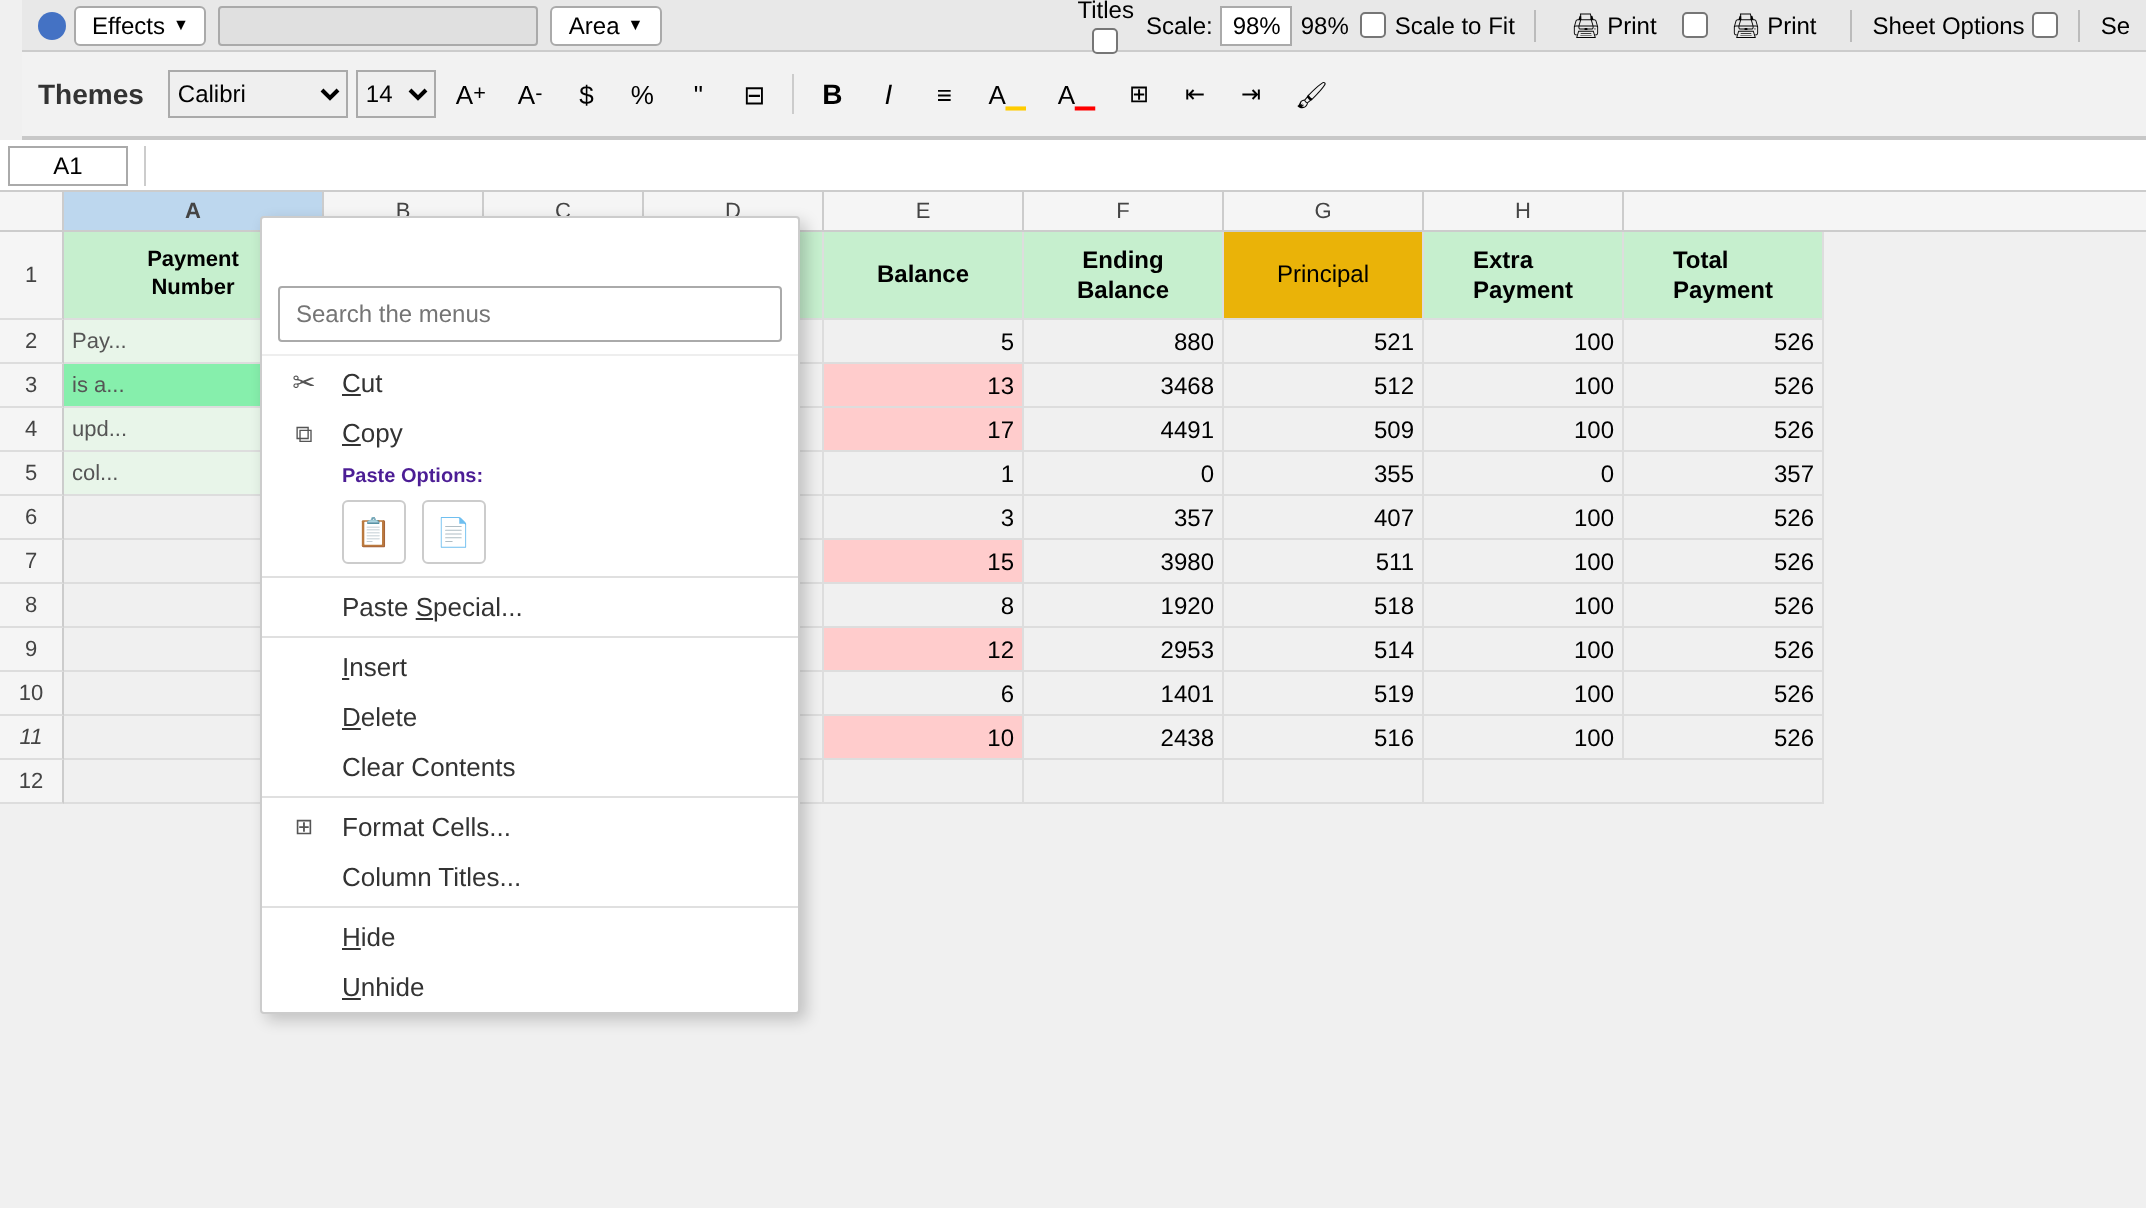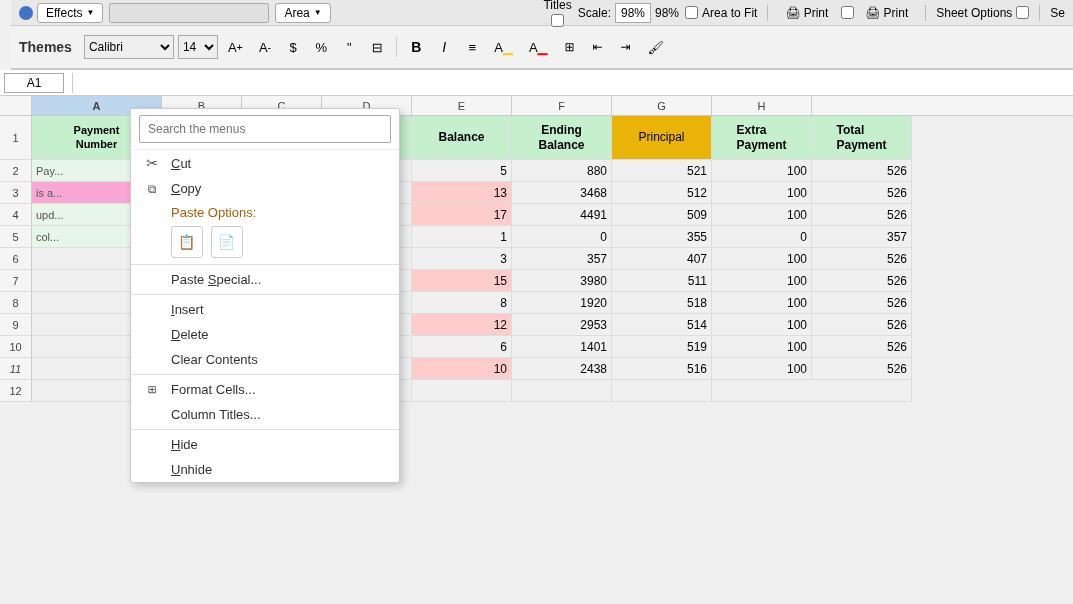--- a/index.html
+++ b/index.html
@@ -45,29 +45,29 @@
     .cell { border-right: 1px solid #ddd; border-bottom: 1px solid #ddd; padding: 0 4px; display: flex; align-items: center; height: 22px; font-size: 12px; flex-shrink: 0; overflow: hidden; white-space: nowrap; }
     .cell-right { justify-content: flex-end; }
     .cell-header { font-weight: bold; text-align: center; background: #d9e8d9; justify-content: center; }
     .row { display: flex; }
 
     .cell-pink { background: #ffcccc; }
 
     
     .context-menu { position: absolute; left: 130px; top: 108px; width: 270px; background: #fff; border: 1px solid #ccc; box-shadow: 3px 3px 8px rgba(0,0,0,0.2); z-index: 100; border-radius: 2px; }
     .menu-search { padding: 6px 8px; border-bottom: 1px solid #eee; }
-    .menu-search input { width: 100%; height: 28px; border: 1px solid #aaa; border-radius: 2px; padding: 0 8px; font-size: 12px; }
+    .menu-search input { width: 100%; height: 28px; border: 1px solid #aaa; border-radius: 2px; padding: 0 8px; font-size: 12px; margin-top: 28px; }
     .menu-item { display: flex; align-items: center; padding: 5px 12px; cursor: pointer; font-size: 13px; gap: 10px; color: #333; }
     .menu-separator { height: 1px; background: #e0e0e0; margin: 2px 0; }
     .menu-icon { width: 18px; display: flex; align-items: center; justify-content: center; color: #555; font-size: 14px; flex-shrink: 0; }
     .menu-label { flex: 1; }
     .menu-label u { text-decoration: underline; }
     .paste-icons { display: flex; gap: 8px; padding: 4px 12px 4px 40px; }
     .paste-icon-btn { width: 32px; height: 32px; border: 1px solid #ccc; border-radius: 3px; display: flex; align-items: center; justify-content: center; cursor: pointer; font-size: 16px; }
-    .paste-options-label { padding: 4px 12px 2px 40px; font-weight: normal; font-size: 13px; color: #a16207; }
+    .paste-options-label { padding: 4px 12px 2px 40px; font-weight: bold; font-size: 10px; color: #4c1d95; }
 
     
     .ribbon-titles { display: flex; flex-direction: column; align-items: center; }
 
     .scale-section { display: flex; align-items: center; gap: 4px; font-size: 12px; }
     .checkbox-area { display: flex; align-items: center; gap: 4px; font-size: 12px; }
 
     .full-ribbon { background: #f2f2f2; border-bottom: 2px solid #c8c8c8; margin-left: 11px; }
     .ribbon-top { background: #e8e8e8; padding: 2px 8px; display: flex; align-items: center; gap: 6px; height: 26px; border-bottom: 1px solid #ccc; }
     .ribbon-main { display: flex; align-items: center; padding: 3px 8px; gap: 4px; height: 42px; }
@@ -101,21 +101,21 @@
       <span style="font-size:12px;">Titles</span>
       <input type="checkbox" style="margin-top: 2px;">
     </div>
     <div class="scale-section">
       <span>Scale:</span>
       <input type="text" value="98%" style="width: 36px; height: 20px; font-size: 12px; border: 1px solid rgb(170, 170, 170); text-align: center;">
       <span>98%</span>
     </div>
     <div class="checkbox-area">
       <input type="checkbox" style="">
-      <span>Area to Fit</span>
+      <span>Scale to Fit</span>
     </div>
     <div class="separator-v"></div>
     <button class="print-btn ribbon-btn">
       <span>🖨</span>
       <span>Print</span>
     </button>
     <div class="checkbox-area">
       <input type="checkbox" style="">
       <button class="print-btn ribbon-btn">
         <span>🖨</span>
@@ -202,21 +202,21 @@
         <div class="cell col-d"></div>
         <div class="cell col-e cell-right">5</div>
         <div class="cell col-f cell-right">880</div>
         <div class="cell col-g cell-right">521</div>
         <div class="cell" style="width:100px;border-right:1px solid #ddd;border-bottom:1px solid #ddd;display:flex;align-items:center;justify-content:flex-end;padding:0 4px;font-size:12px;">100</div>
         <div class="cell" style="width:100px;border-right:1px solid #ddd;border-bottom:1px solid #ddd;display:flex;align-items:center;justify-content:flex-end;padding:0 4px;font-size:12px;">526</div>
       </div>
 
       <div class="row">
         <div class="cell" style="width:32px;background:#f5f5f5;border-right:1px solid #ccc;justify-content:center;font-size:11px;color:#444;">3</div>
-        <div class="cell col-a" style="background:#f9a8d4;font-size:11px;color:#555;">is a...</div>
+        <div class="cell col-a" style="background:#86efac;font-size:11px;color:#555;">is a...</div>
         <div class="cell col-b"></div>
         <div class="cell col-c cell-right">45</div>
         <div class="cell col-d"></div>
         <div class="cell col-e cell-right cell-pink">13</div>
         <div class="cell col-f cell-right">3468</div>
         <div class="cell col-g cell-right">512</div>
         <div class="cell" style="width:100px;border-right:1px solid #ddd;border-bottom:1px solid #ddd;display:flex;align-items:center;justify-content:flex-end;padding:0 4px;font-size:12px;">100</div>
         <div class="cell" style="width:100px;border-right:1px solid #ddd;border-bottom:1px solid #ddd;display:flex;align-items:center;justify-content:flex-end;padding:0 4px;font-size:12px;">526</div>
       </div>
 

